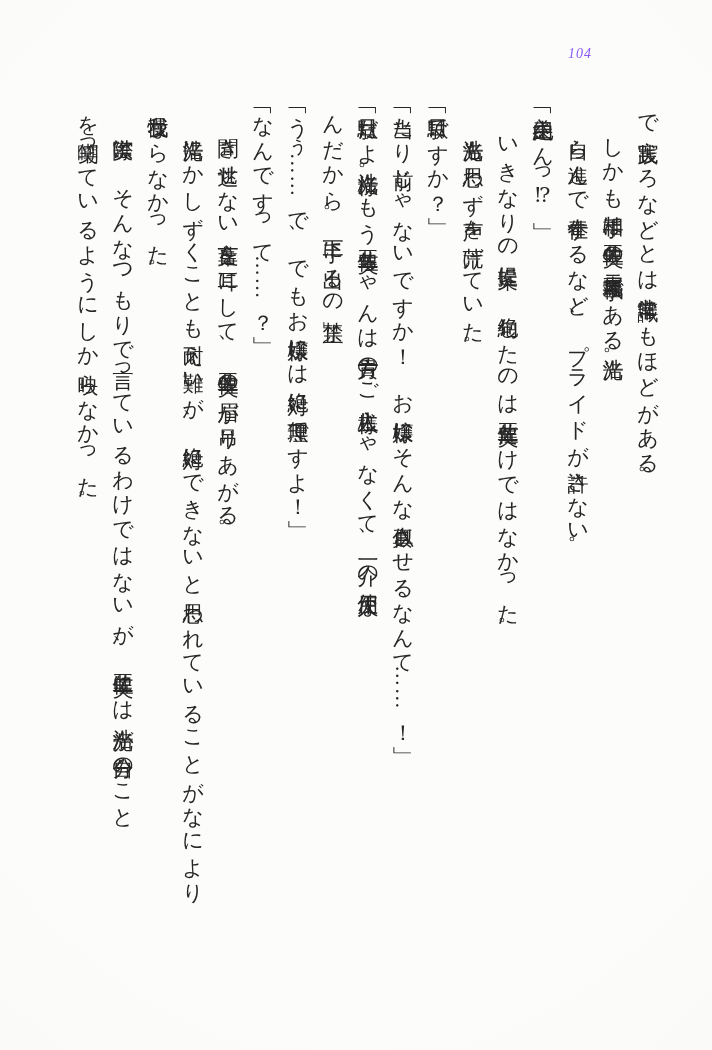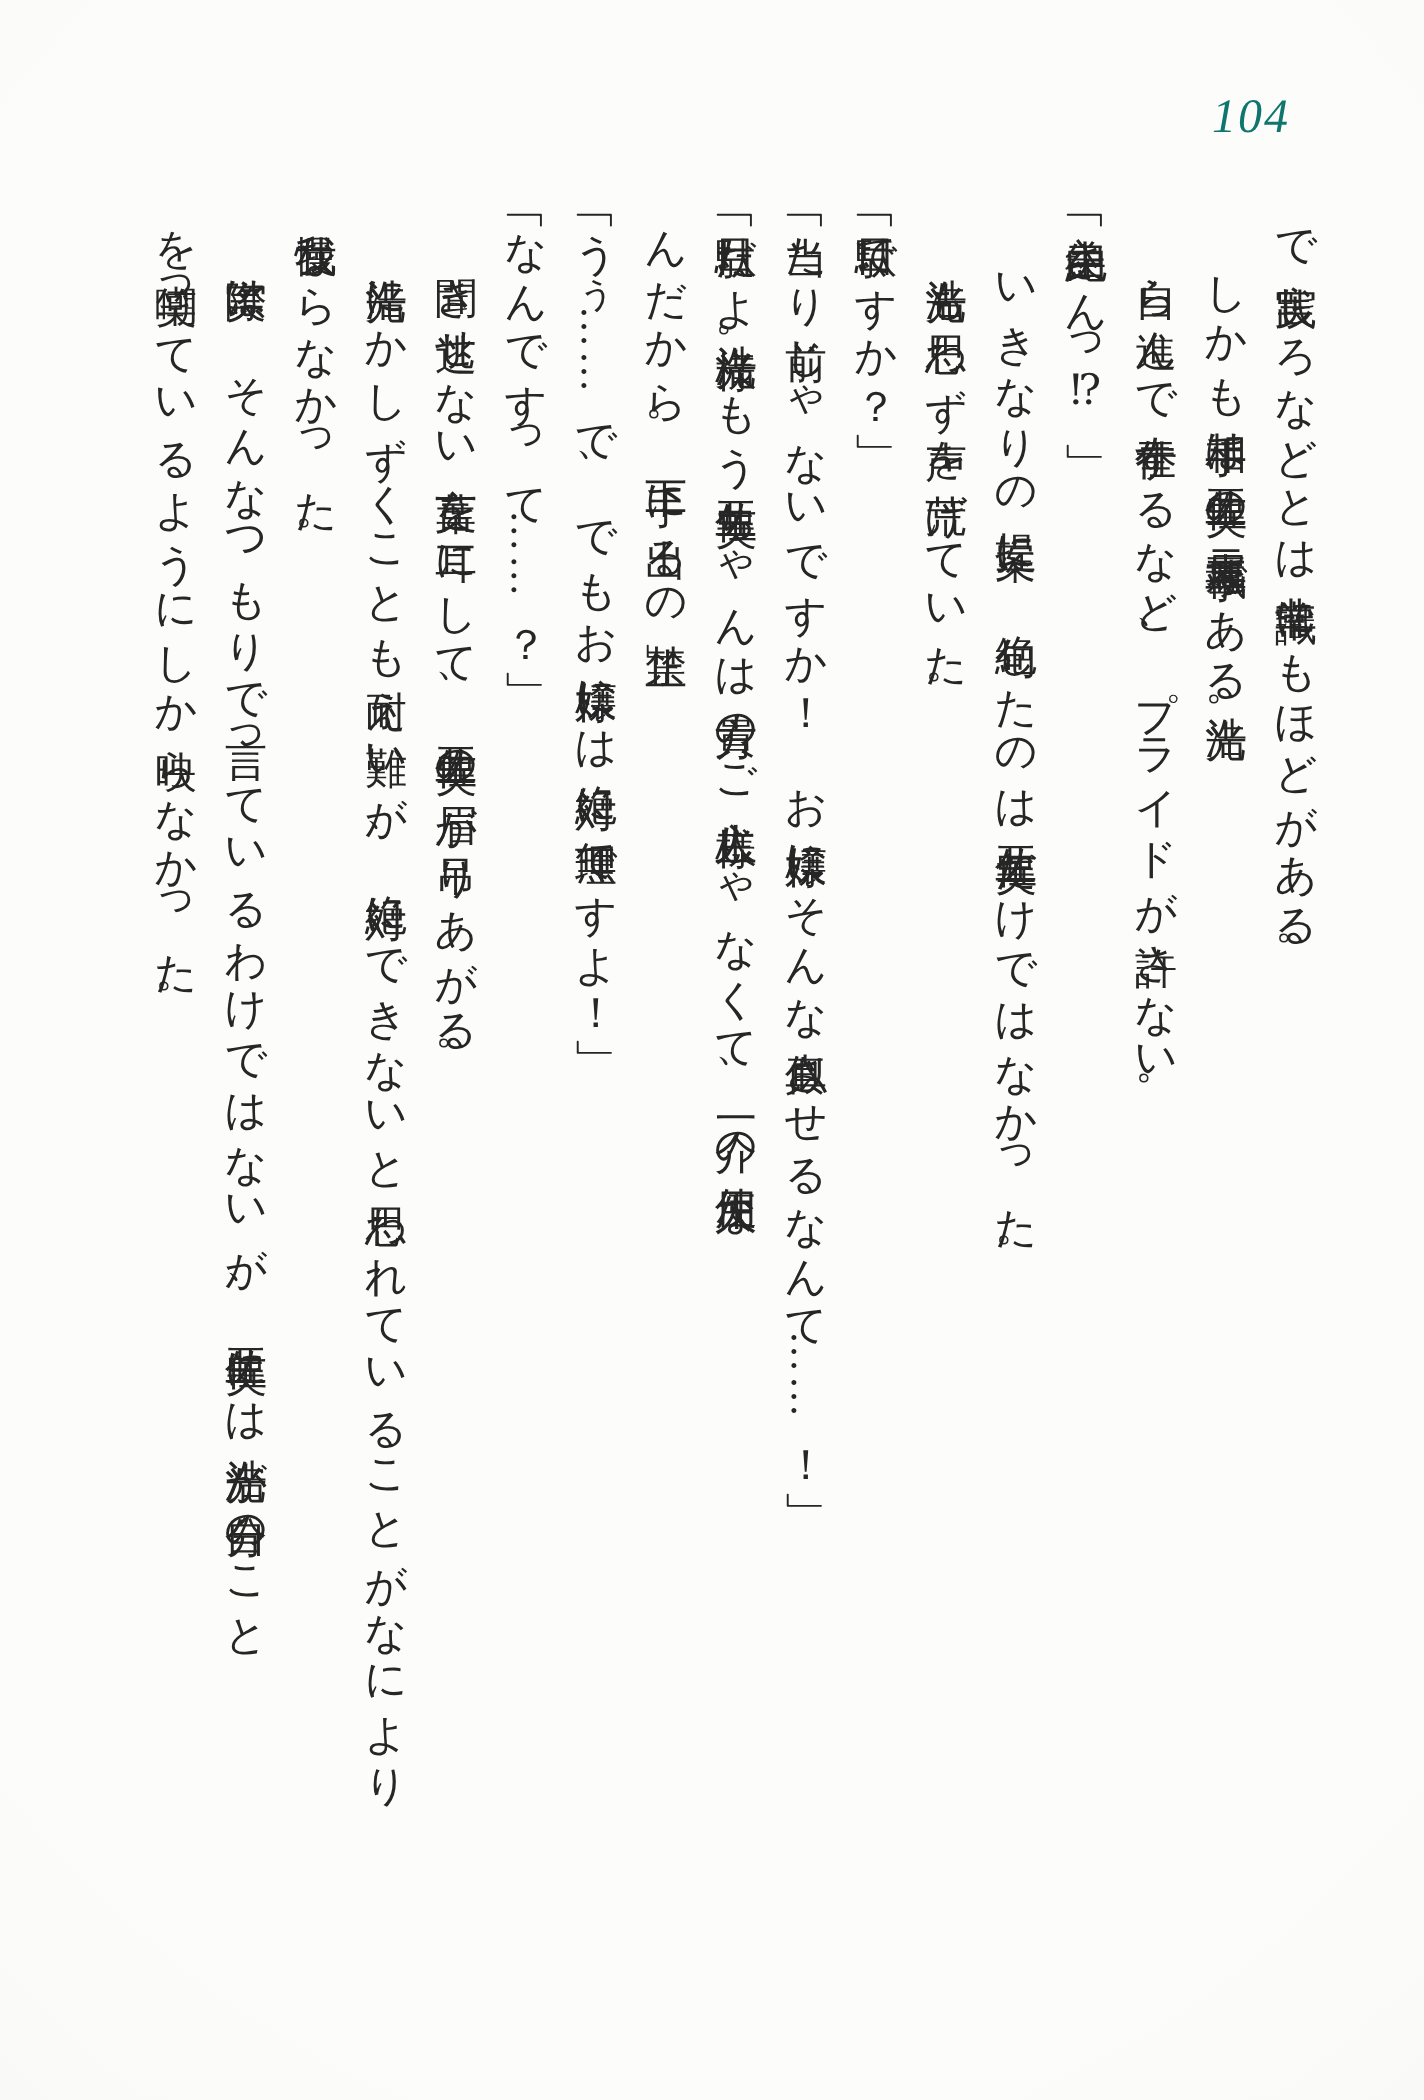--- a/index.html
+++ b/index.html
@@ -7,24 +7,24 @@
     width: 712px;
     height: 1050px;
     position: relative;
     overflow: hidden;
     background: radial-gradient(ellipse 120% 100% at 50% 45%, #fcfcfb 55%, #f3f3f1 100%);
     font-family: "Liberation Serif", "DejaVu Serif", serif;
   }
   .page-number {
     position: absolute;
     top: 46px;
-    left: 606px;
-    font-size: 24px;
+    left: 568px;
+    font-size: 14px;
     font-style: italic;
-    color: #0f766e;
+    color: #8b5cf6;
     letter-spacing: 1px;
   }
   .text-body {
     position: absolute;
     top: 100px;
     right: 47px;
     height: 866px;
     writing-mode: vertical-rl;
     text-orientation: mixed;
     font-size: 21px;

